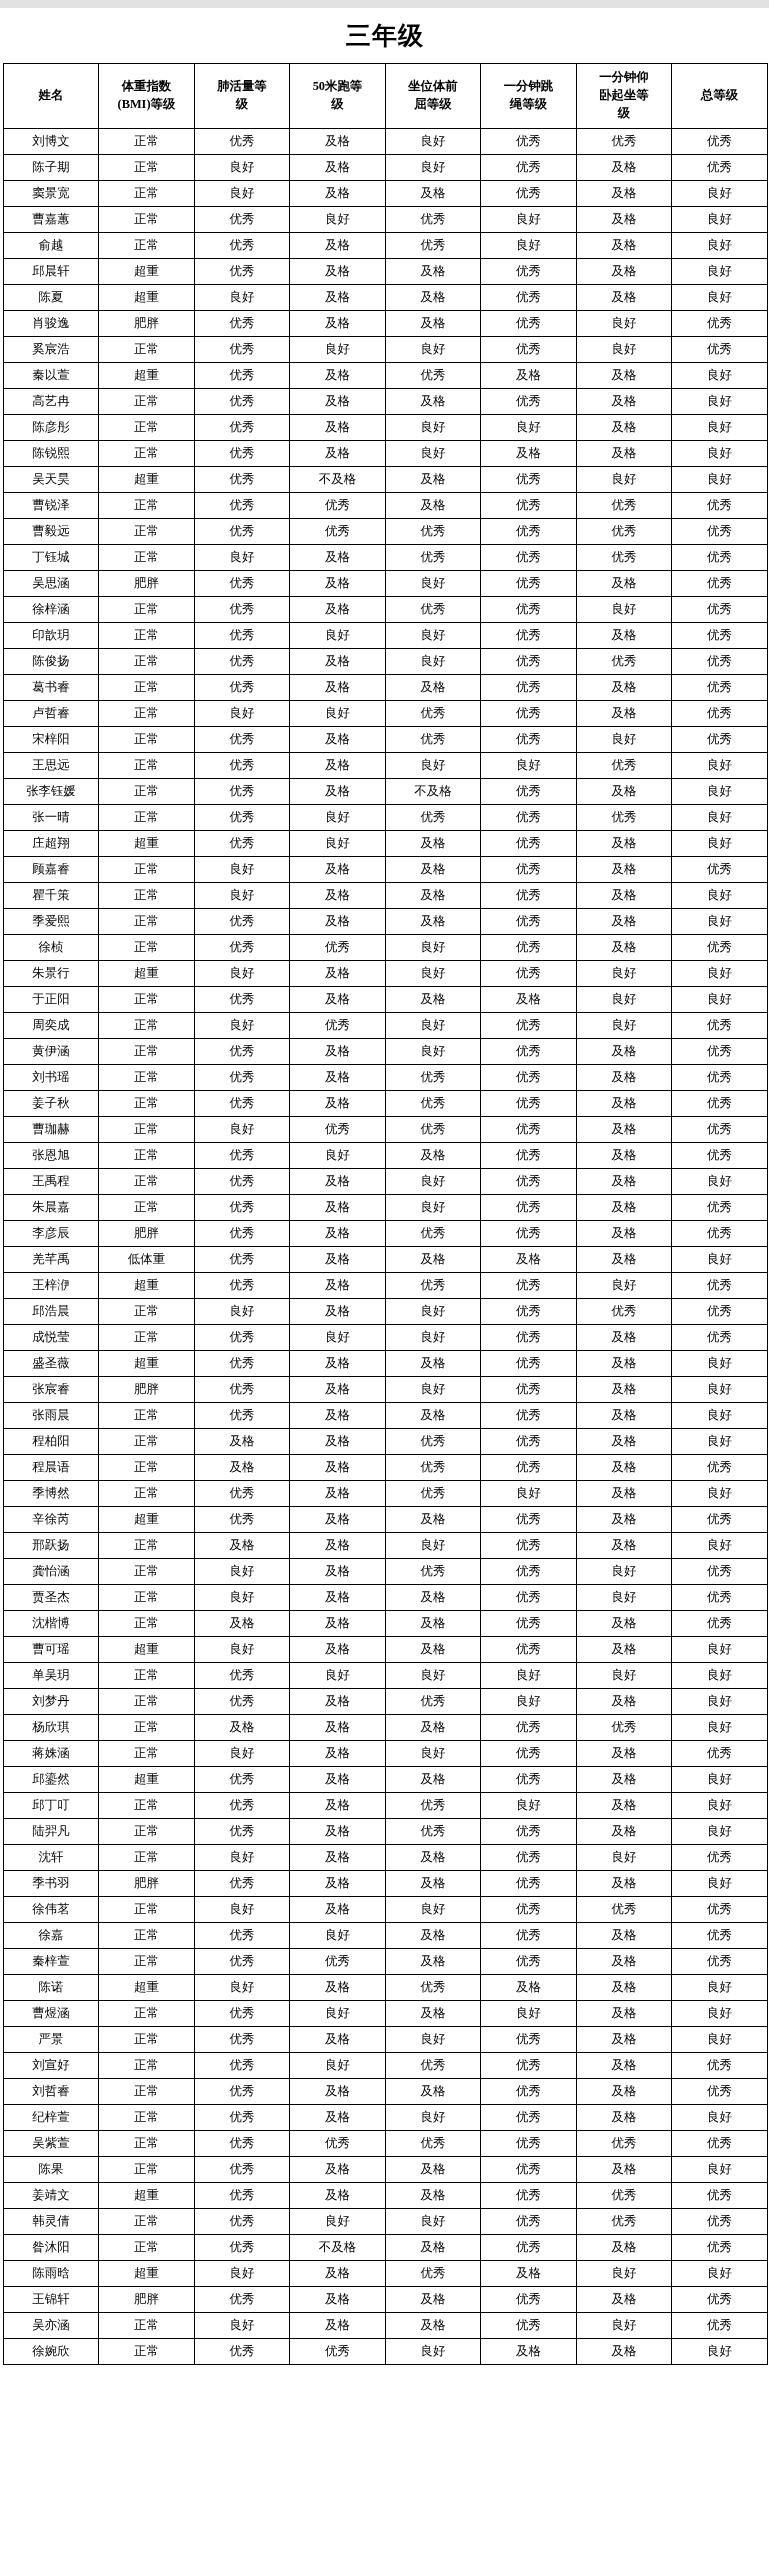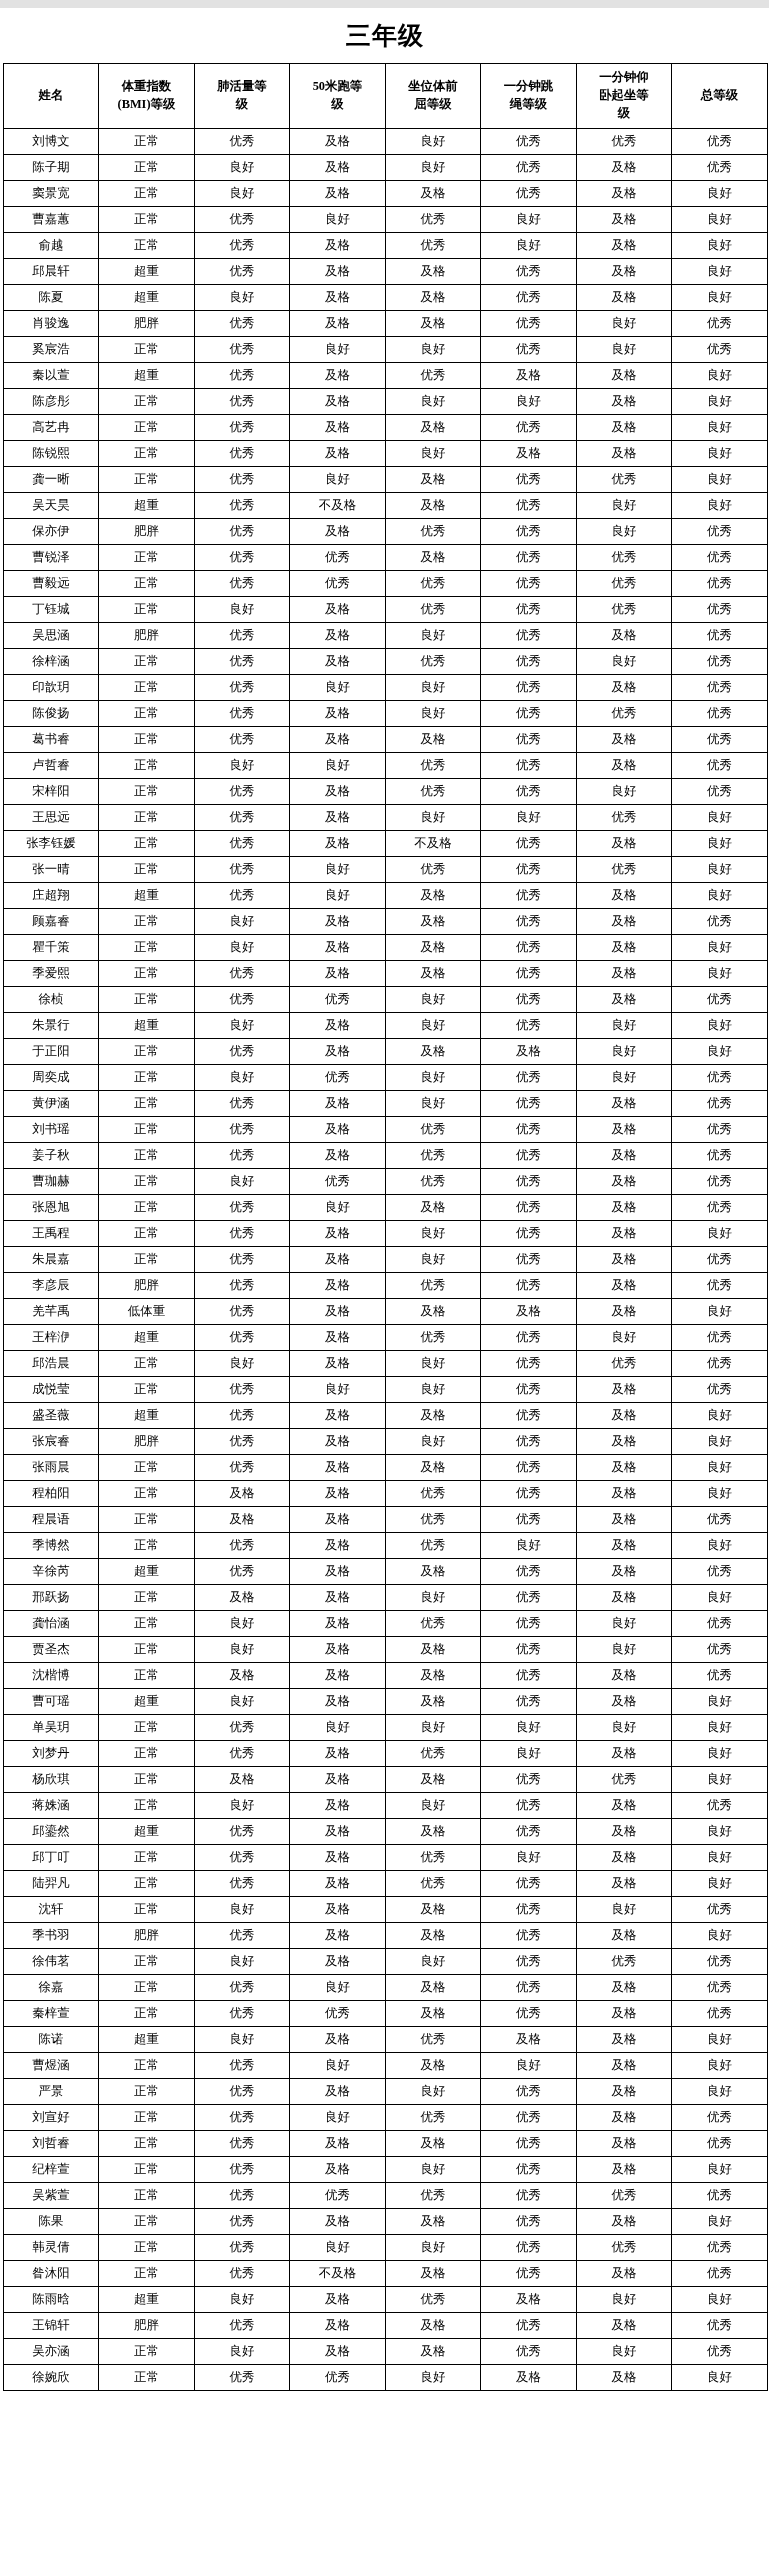--- a/index.html
+++ b/index.html
@@ -188,78 +188,58 @@
           <td>秦以萱</td>
           <td>超重</td>
           <td>优秀</td>
           <td>及格</td>
           <td>优秀</td>
           <td>及格</td>
           <td>及格</td>
           <td>良好</td>
         </tr>
         <tr>
+          <td>高艺冉</td>
+          <td>正常</td>
+          <td>优秀</td>
+          <td>及格</td>
+          <td>及格</td>
+          <td>优秀</td>
+          <td>及格</td>
+          <td>良好</td>
+        </tr>
+        <tr>
           <td>陈彦彤</td>
           <td>正常</td>
           <td>优秀</td>
           <td>及格</td>
           <td>良好</td>
           <td>良好</td>
           <td>及格</td>
           <td>良好</td>
         </tr>
         <tr>
-          <td>高艺冉</td>
-          <td>正常</td>
-          <td>优秀</td>
-          <td>及格</td>
-          <td>及格</td>
-          <td>优秀</td>
-          <td>及格</td>
-          <td>良好</td>
-        </tr>
-        <tr>
           <td>陈锐熙</td>
           <td>正常</td>
           <td>优秀</td>
           <td>及格</td>
           <td>良好</td>
           <td>及格</td>
           <td>及格</td>
           <td>良好</td>
         </tr>
         <tr>
-          <td>龚一晰</td>
-          <td>正常</td>
-          <td>优秀</td>
-          <td>良好</td>
-          <td>及格</td>
-          <td>优秀</td>
-          <td>优秀</td>
-          <td>良好</td>
-        </tr>
-        <tr>
           <td>吴天昊</td>
           <td>超重</td>
           <td>优秀</td>
           <td>不及格</td>
           <td>及格</td>
           <td>优秀</td>
           <td>良好</td>
           <td>良好</td>
-        </tr>
-        <tr>
-          <td>保亦伊</td>
-          <td>肥胖</td>
-          <td>优秀</td>
-          <td>及格</td>
-          <td>优秀</td>
-          <td>优秀</td>
-          <td>良好</td>
-          <td>优秀</td>
         </tr>
         <tr>
           <td>曹锐泽</td>
           <td>正常</td>
           <td>优秀</td>
           <td>优秀</td>
           <td>及格</td>
           <td>优秀</td>
           <td>优秀</td>
           <td>优秀</td>
@@ -896,20 +876,30 @@
         </tr>
         <tr>
           <td>陈果</td>
           <td>正常</td>
           <td>优秀</td>
           <td>及格</td>
           <td>及格</td>
           <td>优秀</td>
           <td>及格</td>
           <td>良好</td>
+        </tr>
+        <tr>
+          <td>姜靖文</td>
+          <td>超重</td>
+          <td>优秀</td>
+          <td>及格</td>
+          <td>及格</td>
+          <td>优秀</td>
+          <td>优秀</td>
+          <td>优秀</td>
         </tr>
         <tr>
           <td>韩灵倩</td>
           <td>正常</td>
           <td>优秀</td>
           <td>良好</td>
           <td>良好</td>
           <td>优秀</td>
           <td>优秀</td>
           <td>优秀</td>

